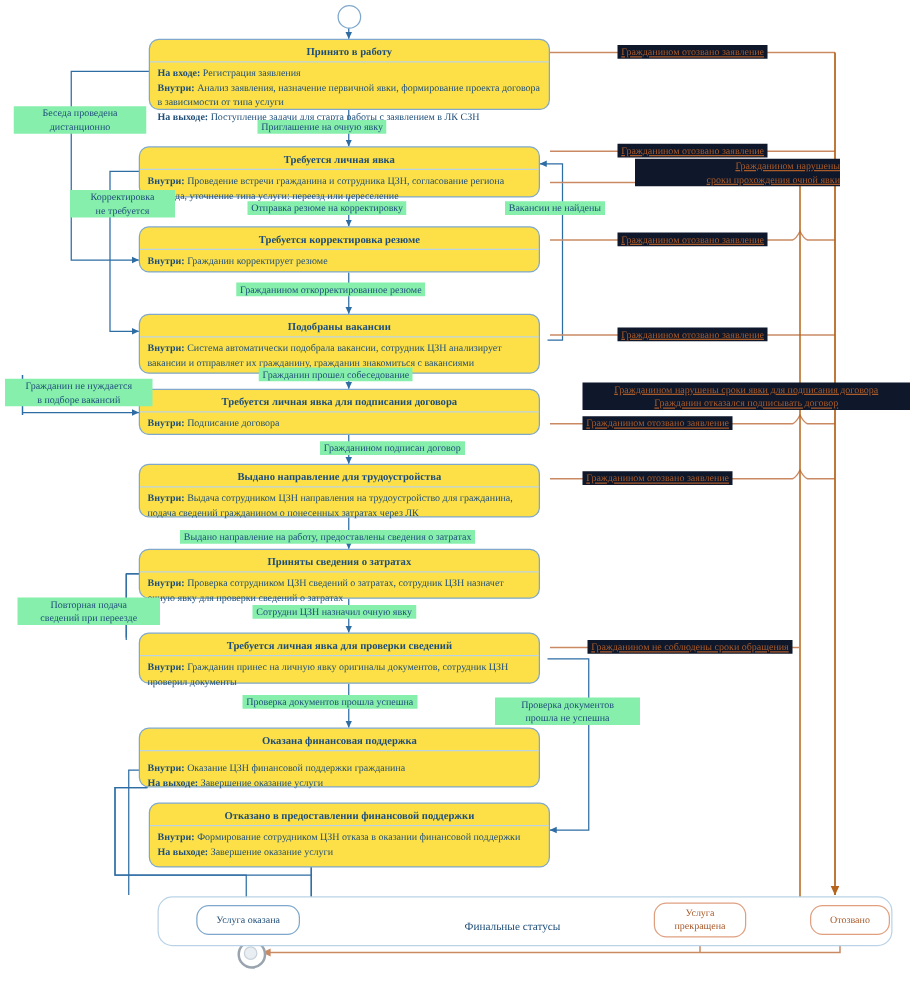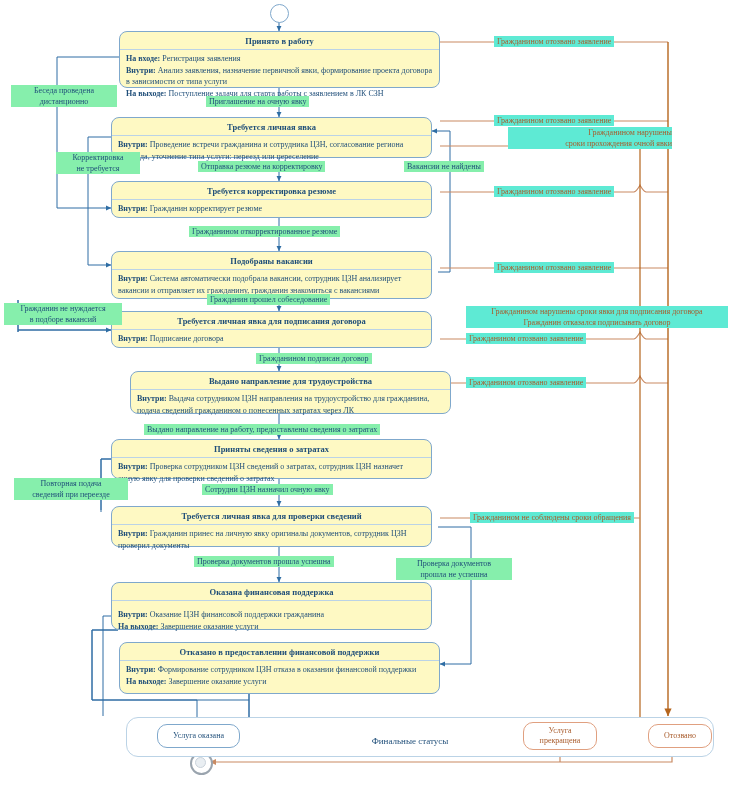--- a/index.html
+++ b/index.html
@@ -1,27 +1,27 @@
 <!DOCTYPE html>
 <html><head>
 <meta charset="utf-8">
 <style>
   html,body{margin:0;padding:0;background:#ffffff;}
   body{font-family:"Liberation Serif", serif;}
   #canvas{position:relative;width:736px;height:785px;overflow:hidden;background:#fff;}
   svg#wires{position:absolute;left:0;top:0;width:736px;height:785px;pointer-events:none;}
 
-  .node{position:absolute;box-sizing:border-box;border:1px solid #7FA8CC;border-radius:8px;background:#fef9c3;}
+  .node{position:absolute;box-sizing:border-box;border:1px solid #7FA8CC;border-radius:8px;background:#fde047;}
   .node .title{text-align:center;font-weight:bold;color:#1F4E79;font-size:8.5px;line-height:12px;padding:3px 4px 2px 4px;border-bottom:1px solid #BBD3E6;}
   .node .body{padding:3px 6px 4px 6px;color:#1F4E79;font-size:8px;line-height:11.5px;}
   .node .body .lbl{font-weight:bold;}
 
   .elabel{position:absolute;color:#1F4E79;font-size:8px;line-height:11px;text-align:center;background:#86efac;padding:0 3px;white-space:nowrap;}
   .elabel.multi{white-space:normal;}
-  .olabel{position:absolute;color:#A85B2B;font-size:8px;line-height:11px;text-align:center;background:#5eead4;padding:0 3px;white-space:nowrap;}
+  .olabel{position:absolute;color:#A85B2B;font-size:8px;line-height:11px;text-align:center;background:#0f172a;padding:0 3px;white-space:nowrap;text-decoration:underline;}
 
   .final-group{position:absolute;border:1px solid #BBD3E6;border-radius:12px;background:#fff;}
   .final-label{position:absolute;color:#1F4E79;font-size:9px;text-align:center;}
   .term{position:absolute;box-sizing:border-box;border-radius:10px;display:flex;align-items:center;justify-content:center;text-align:center;font-size:8px;line-height:10px;}
   .term.blue{border:1px solid #7FA8CC;color:#1F4E79;background:#fff;}
   .term.orange{border:1.2px solid #E0A080;color:#A85B2B;background:#fff;}
 
   .startdot{position:absolute;width:17px;height:17px;border-radius:50%;border:1px solid #7FA8CC;background:#fff;}
   .enddot{position:absolute;width:19px;height:19px;border-radius:50%;border:2px solid #9AA4AE;background:#fff;}
   .enddot:after{content:"";position:absolute;left:3px;top:3px;width:9px;height:9px;border-radius:50%;border:1px solid #C9D2DA;background:#E9EEF2;}
@@ -162,21 +162,21 @@
     </div>
   </div>
 
   <div class="node" style="left:111px;top:311px;width:321px;height:37px;">
     <div class="title">Требуется личная явка для подписания договора</div>
     <div class="body">
       <div><span class="lbl">Внутри:</span> <span>Подписание договора</span></div>
     </div>
   </div>
 
-  <div class="node" style="left:111px;top:371px;width:321px;height:43px;margin-left:19px;">
+  <div class="node" style="left:111px;top:371px;width:321px;height:43px;">
     <div class="title">Выдано направление для трудоустройства</div>
     <div class="body">
       <div><span class="lbl">Внутри:</span> <span>Выдача сотрудником ЦЗН направления на трудоустройство для гражданина, подача сведений гражданином о понесенных затратах через ЛК</span></div>
     </div>
   </div>
 
   <div class="node" style="left:111px;top:439px;width:321px;height:40px;">
     <div class="title">Приняты сведения о затратах</div>
     <div class="body">
       <div><span class="lbl">Внутри:</span> <span>Проверка сотрудником ЦЗН сведений о затратах, сотрудник ЦЗН назначет очную явку для проверки сведений о затратах</span></div>

